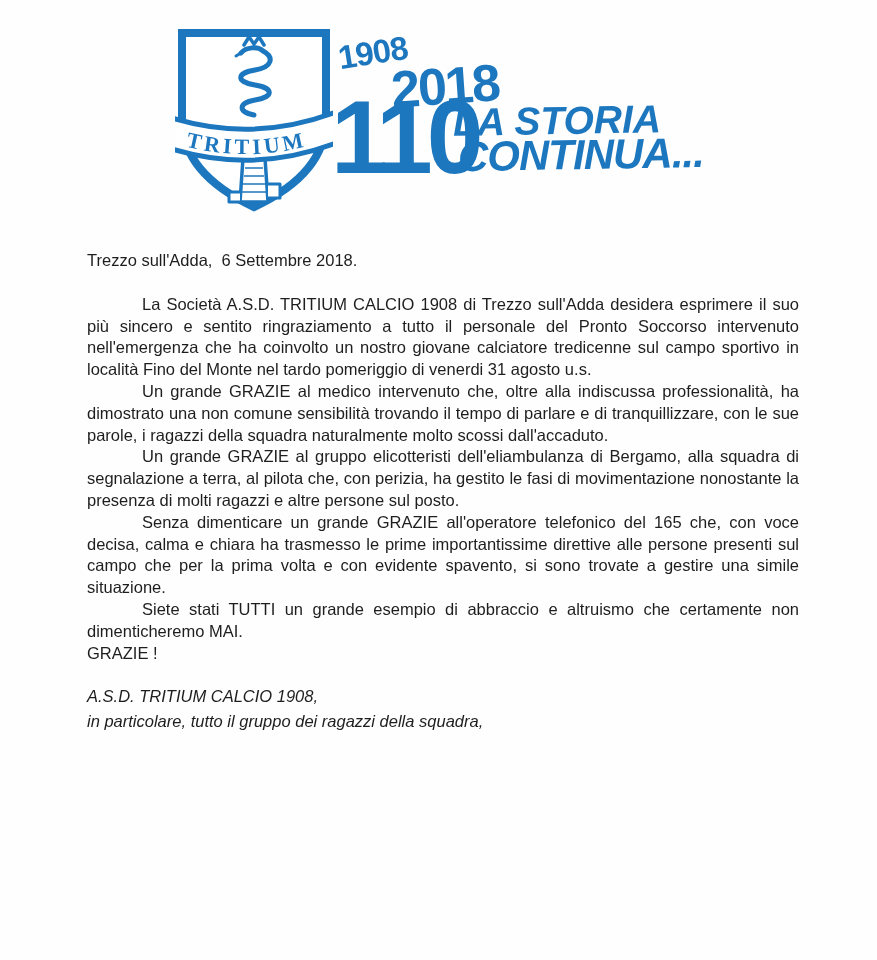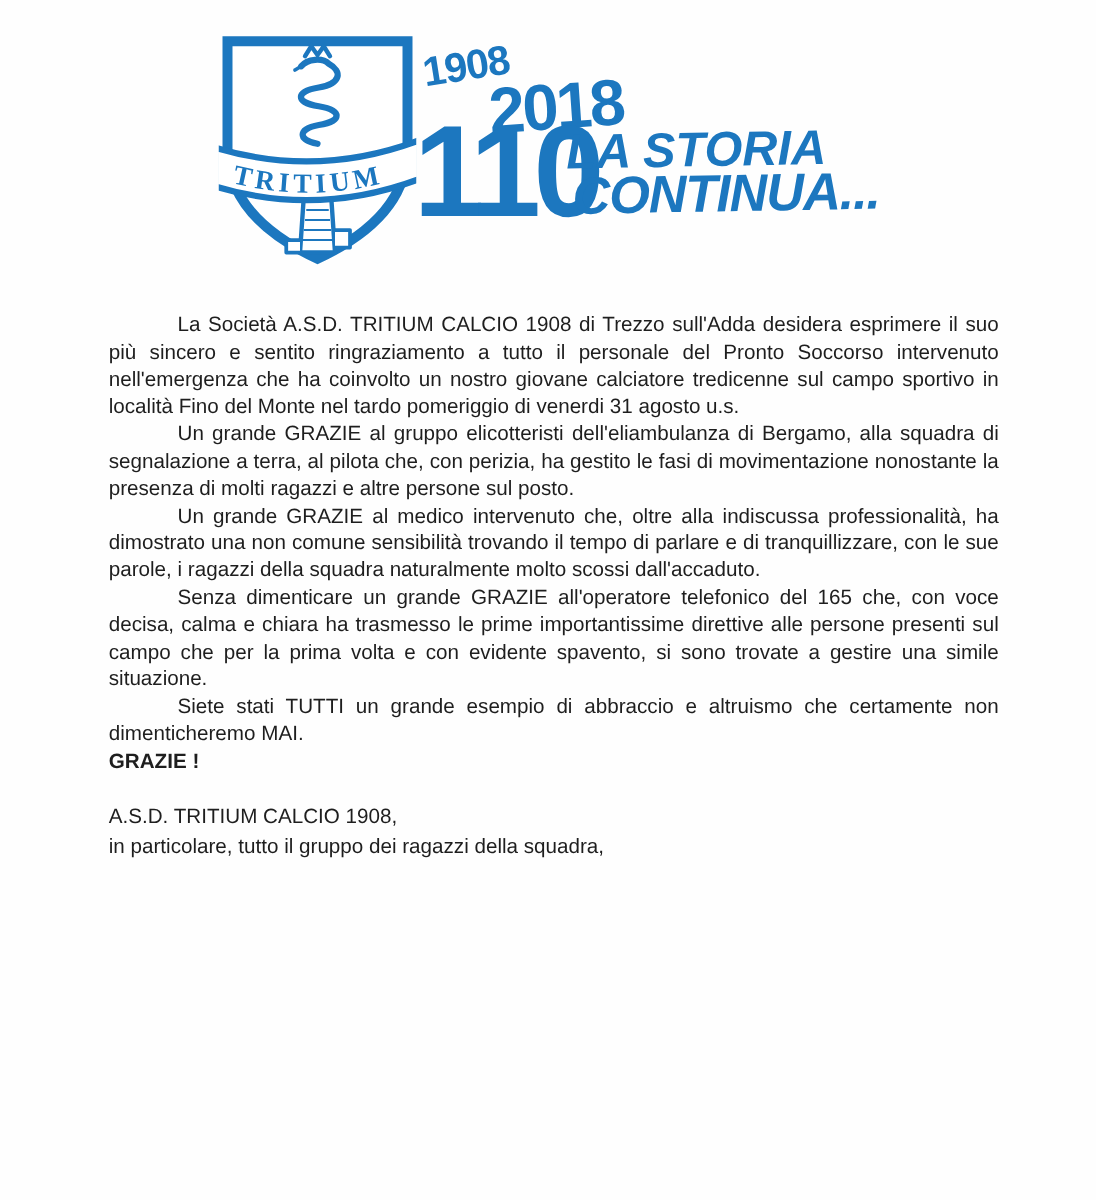--- a/index.html
+++ b/index.html
@@ -18,23 +18,23 @@
   .big-number{left:331px;top:86px;font-size:102px;letter-spacing:-6px;transform:scaleY(1.02);}
   .tagline1{left:453px;top:101px;font-size:39px;font-style:italic;font-weight:600;letter-spacing:0px;transform:rotate(-1deg);}
   .tagline2{left:458px;top:134px;font-size:42px;font-style:italic;font-weight:800;letter-spacing:-1px;transform:rotate(-1deg);}
   
   .letter{
     position:absolute;left:87px;top:250px;width:712px;
     font-size:16.5px;line-height:21.8px;
   }
   .dateline{white-space:pre-wrap;margin:0 0 22px 0;}
   .letter p{margin:0;text-align:justify;text-indent:55px;}
-  .closing{font-weight:bold;margin:0 0 0 205px;text-indent:0 !important;text-align:left;}
+  .closing{font-weight:normal;margin:0 0 0 205px;text-indent:0 !important;text-align:left;}
   .signature{margin-top:20px;line-height:24.5px;}
-  .signature div{white-space:pre-wrap;}
+  .signature div{white-space:pre-wrap;font-style:italic;}
 </style>
 </head>
 <body>
 
 <div class="page">
 
   <svg class="crest" viewBox="0 0 158 188" xmlns="http://www.w3.org/2000/svg">
 
     <path d="M 7,7 H 151 V 93 C 151,133 122,161 79,181 C 36,161 7,133 7,93 Z" fill="#ffffff" stroke="#1c77bf" stroke-width="8"></path>
 
@@ -61,24 +61,25 @@
     </text>
   </svg>
 
   <div class="anniv year-start">1908</div>
   <div class="anniv year-end">2018</div>
   <div class="anniv big-number">110</div>
   <div class="anniv tagline1">LA STORIA</div>
   <div class="anniv tagline2">CONTINUA...</div>
 
   <div class="letter">
+    <div class="dateline">Trezzo sull'Adda,  6 Settembre 2018.</div>
 
     <p>La Società A.S.D. TRITIUM CALCIO 1908 di Trezzo sull'Adda desidera esprimere il suo più sincero e sentito ringraziamento a tutto il personale del Pronto Soccorso intervenuto nell'emergenza che ha coinvolto un nostro giovane calciatore tredicenne sul campo sportivo in località Fino del Monte nel tardo pomeriggio di venerdi 31 agosto u.s.</p>
+    <p>Un grande GRAZIE al medico intervenuto che, oltre alla indiscussa professionalità, ha dimostrato una non comune sensibilità trovando il tempo di parlare e di tranquillizzare, con le sue parole, i ragazzi della squadra naturalmente molto scossi dall'accaduto.</p>
     <p>Un grande GRAZIE al gruppo elicotteristi dell'eliambulanza di Bergamo, alla squadra di segnalazione a terra, al pilota che, con perizia, ha gestito le fasi di movimentazione nonostante la presenza di molti ragazzi e altre persone sul posto.</p>
-    <p>Un grande GRAZIE al medico intervenuto che, oltre alla indiscussa professionalità, ha dimostrato una non comune sensibilità trovando il tempo di parlare e di tranquillizzare, con le sue parole, i ragazzi della squadra naturalmente molto scossi dall'accaduto.</p>
     <p>Senza dimenticare un grande GRAZIE all'operatore telefonico del 165 che, con voce decisa, calma e chiara ha trasmesso le prime importantissime direttive alle persone presenti sul campo che per la prima volta e con evidente spavento, si sono trovate a gestire una simile situazione.</p>
     <p>Siete stati TUTTI un grande esempio di abbraccio e altruismo che certamente non dimenticheremo MAI.</p>
 
     <p class="closing">GRAZIE !</p>
 
     <div class="signature">
       <div>A.S.D. TRITIUM CALCIO 1908,</div>
       <div>in particolare, tutto il gruppo dei ragazzi della squadra,</div>
 
     </div>

